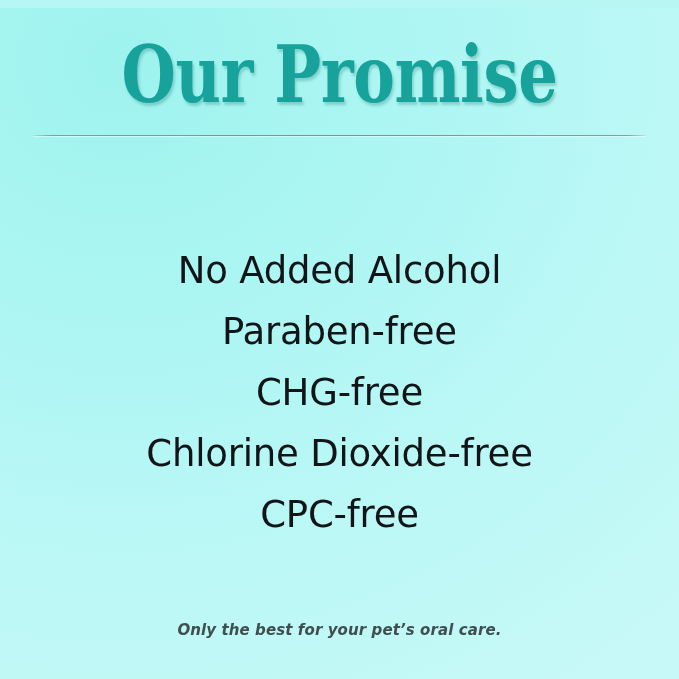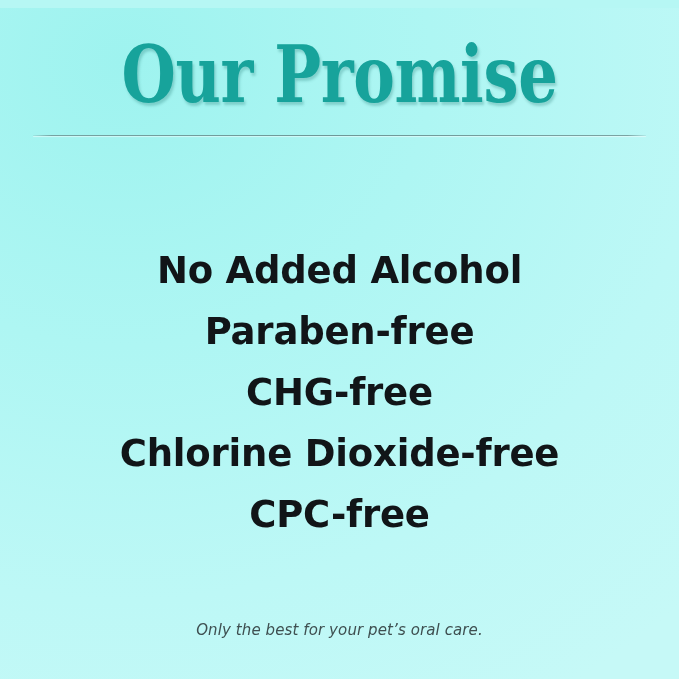--- a/index.html
+++ b/index.html
@@ -75,39 +75,39 @@
     top: 232px;
     left: 0;
     right: 0;
     margin: 0;
     padding: 0;
     list-style: none;
     text-align: center;
   }
   .claim-item {
     font-family: "DejaVu Sans", sans-serif;
-    font-weight: 700;
+    font-weight: 400;
     font-size: 37px;
     line-height: 61px;
     color: #111518;
     letter-spacing: -0.2px;
     white-space: nowrap;
   }
 
   
   .tagline {
     position: absolute;
     top: 612px;
     left: 0;
     right: 0;
     margin: 0;
     text-align: center;
     font-family: "DejaVu Sans", sans-serif;
     font-style: italic;
-    font-weight: 400;
+    font-weight: 700;
     font-size: 15px;
     line-height: 20px;
     color: #3e4f50;
     letter-spacing: 0.1px;
     white-space: nowrap;
   }
 </style>
 </head>
 <body>
 

